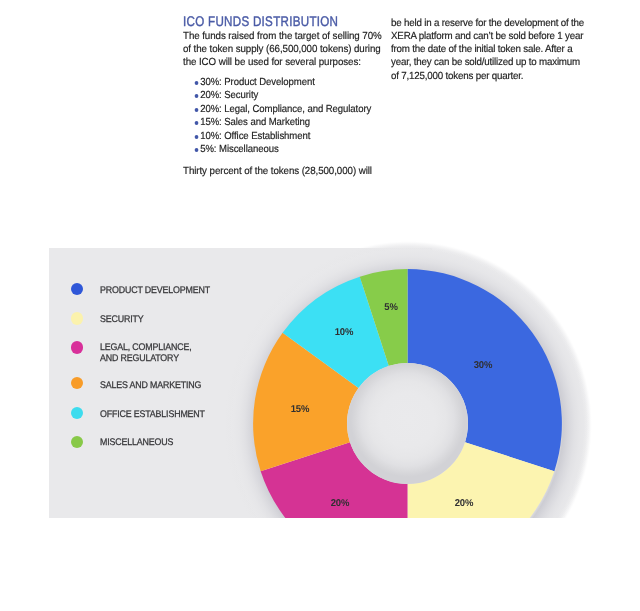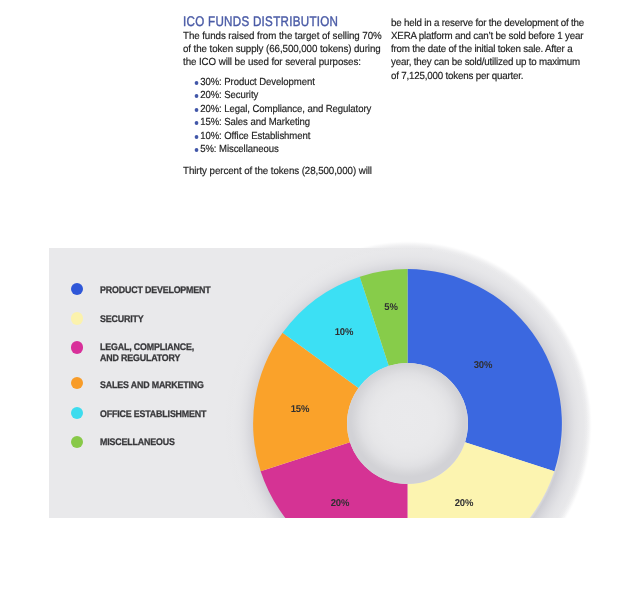--- a/index.html
+++ b/index.html
@@ -40,21 +40,21 @@
   .halo-ring{position:absolute;left:224px;top:241px;width:368px;height:368px;border-radius:50%;
         background:radial-gradient(circle closest-side at 50.4% 50.4%,
             rgba(142,142,158,0) 81.5%, rgba(142,142,158,0.31) 84.2%,
             rgba(142,142,158,0.18) 87.5%, rgba(142,142,158,0.085) 90.5%,
             rgba(142,142,158,0.03) 93.5%, rgba(142,142,158,0.008) 96.5%,
             rgba(142,142,158,0) 99%);}
   .donutwrap{position:absolute;left:253.3px;top:269.2px;width:309px;height:309px;}
   .hole{position:absolute;left:347.3px;top:363.2px;width:121px;height:121px;border-radius:50%;
         background:radial-gradient(circle closest-side at 50% 47%,
           #eaeaec 0%, #e9e9eb 48%, #e6e6e8 68%, #e0e0e3 82%, #d8d8db 92%, #d2d2d6 100%);}
-  .legend{position:absolute;left:71.1px;top:282.1px;width:175px;height:180px;font-weight:bold;}
+  .legend{position:absolute;left:71.1px;top:282.1px;width:175px;height:180px;}
   .legend-item{position:absolute;left:0;top:0;}
   .swatch{position:absolute;left:0;width:12.4px;height:12.4px;border-radius:50%;}
   .legend-label{position:absolute;left:28.8px;color:#37373a;font-size:9.6px;line-height:11.1px;
                 letter-spacing:-0.17px;white-space:nowrap;display:block;
                 transform:scaleX(0.922);transform-origin:left top;
                 -webkit-text-stroke:0.27px #37373a;}
   .slice-label{position:absolute;color:#2f2f31;font-size:9.9px;font-weight:700;
                transform:translate(-50%,-50%) scaleX(0.96);white-space:nowrap;letter-spacing:-0.1px;}
 </style>
 </head>

